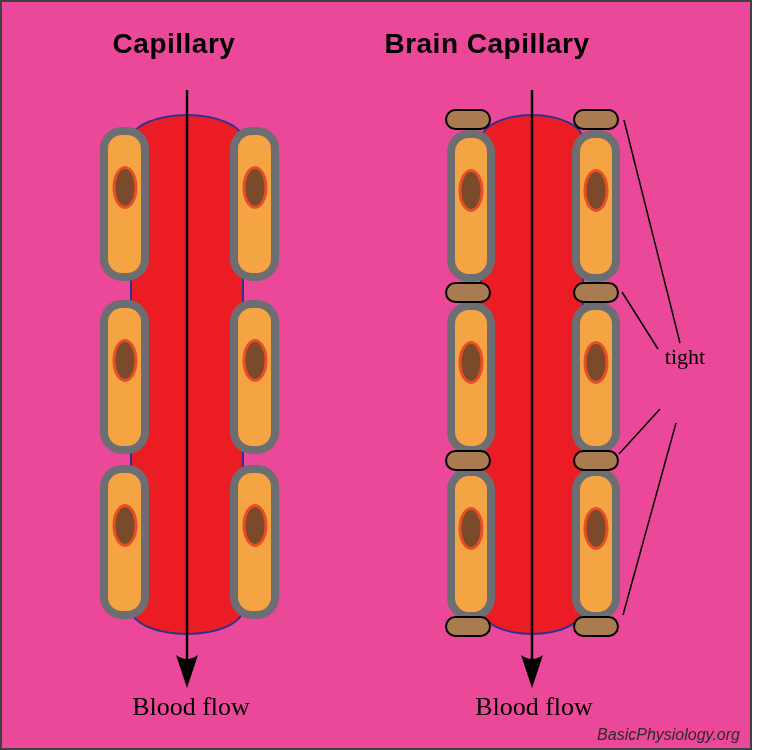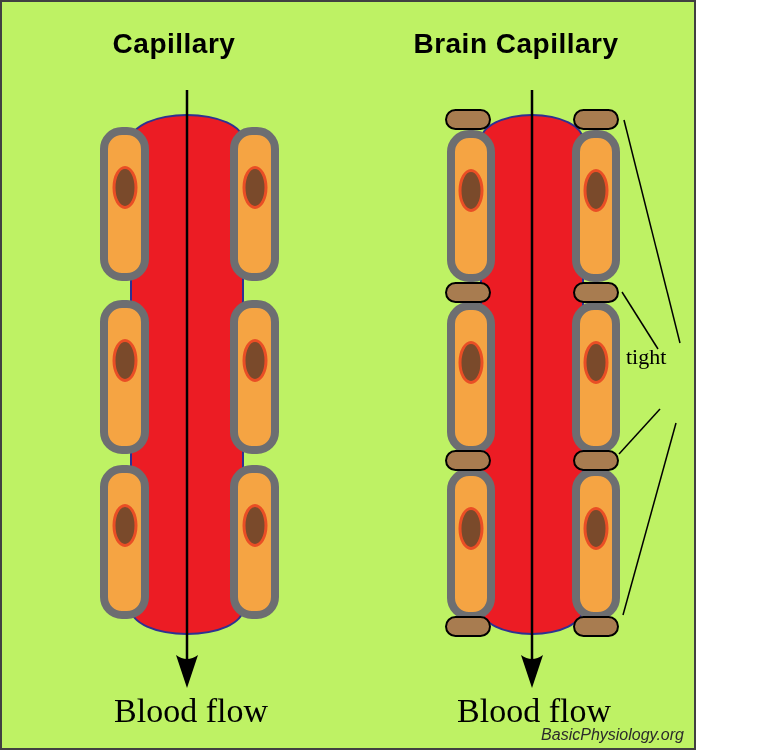--- a/index.html
+++ b/index.html
@@ -1,36 +1,36 @@
 <!DOCTYPE html>
 <html style="--blood-red: #EC1C24; --vessel-outline: #2E3192; --cell-fill: #F5A443; --cell-border: #6D6E71; --nucleus-fill: #7A4A2B; --nucleus-ring: #E94E25; --junction-fill: #A87C50; --junction-outline: #000000; --frame-border: #414042; --text-color: #000000;"><head>
 <meta charset="utf-8">
 <style>
   html,body{margin:0;padding:0;background:#fff;}
   .figure{
     position:relative;
-    width:696px;height:750px;
+    width:752px;height:750px;
     box-sizing:border-box;
     border:2px solid var(--frame-border,#414042);
-    background:#bef264;
+    background:#ec4899;
     font-family:"Liberation Sans",sans-serif;
     overflow:hidden;
   }
   .title{
     position:absolute;
     margin:0;
     font-family:"Liberation Sans",sans-serif;
     font-weight:bold;
     font-size:28px;
     color:var(--text-color,#000);
     text-align:center;
     letter-spacing:0.5px;
   }
   .title.t1{left:57px;top:26px;width:230px;}
-  .title.t2{left:384px;top:26px;width:260px;}
+  .title.t2{left:355px;top:26px;width:260px;}
   .vessel{
     position:absolute;
     box-sizing:border-box;
     background:var(--blood-red,#EC1C24);
     border:2px solid var(--vessel-outline,#2E3192);
     z-index:1;
   }
   .vessel.v1{left:128px;top:112px;width:114px;height:521px;border-radius:57px / 26px;}
   .vessel.v2{left:478px;top:112px;width:104px;height:521px;border-radius:52px / 26px;}
   .cell-layer{position:absolute;left:0;top:0;width:768px;height:750px;z-index:2;pointer-events:none;}
@@ -62,35 +62,35 @@
   .overlay{
     position:absolute;left:0;top:0;width:768px;height:750px;
     z-index:5;pointer-events:none;
   }
   .overlay line.pointer{stroke:var(--text-color,#000);stroke-width:1.5;}
   .overlay line.arrow-line{stroke:var(--text-color,#000);stroke-width:2.5;}
   .overlay path.arrow-head{fill:var(--text-color,#000);}
   .bloodflow{
     position:absolute;
     font-family:"Liberation Serif",serif;
-    font-size:34px;
+    font-size:26px;
     color:var(--text-color,#000);
     text-align:center;
     width:200px;
     z-index:6;
   }
   .bloodflow.bf1{left:89px;top:690px;}
   .bloodflow.bf2{left:432px;top:690px;}
   .tj-label{
     position:absolute;
     left:624px;top:341px;width:118px;
     font-family:"Liberation Serif",serif;
     font-size:22px;line-height:28px;
     color:var(--text-color,#000);
-    text-align:left;
+    text-align:center;
     z-index:6;
   }
   .credit{
     position:absolute;
     right:10px;bottom:4px;
     font-family:Liberation Sans, sans-serif;
     font-style:italic;
     font-size:16px;
     color:#2b2b2b;
     z-index:6;

